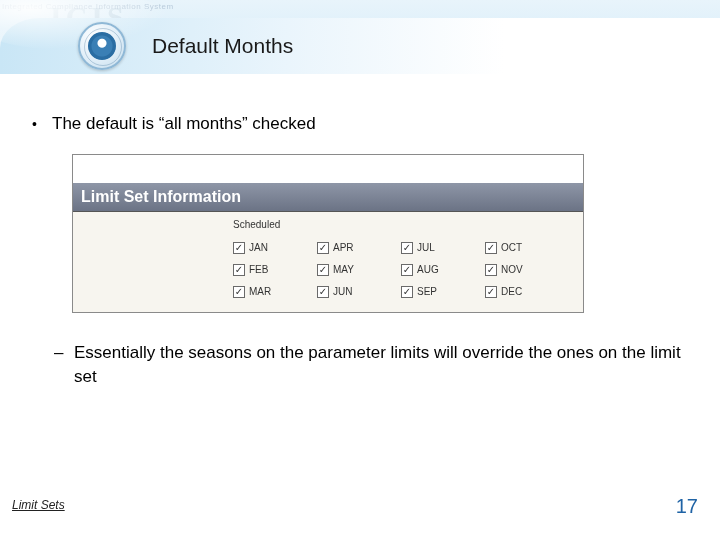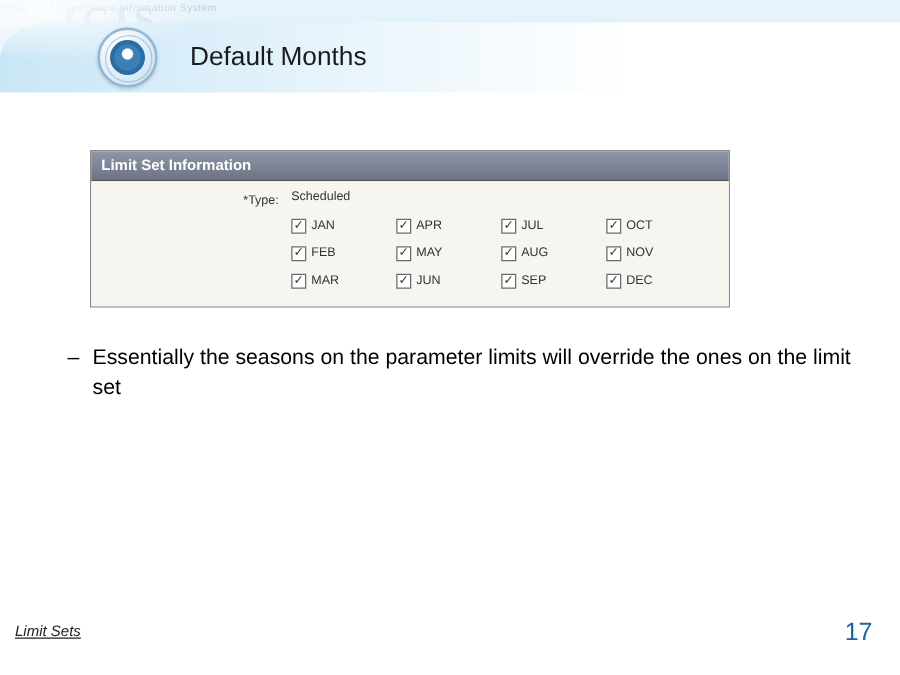--- a/index.html
+++ b/index.html
@@ -86,22 +86,23 @@
     width: 512px;
     border: 1px solid #8a8a8a;
     font-family: Verdana, Arial, sans-serif;
     font-size: 10px;
   }
   .ss-header {
     background: linear-gradient(to bottom, #8e96a7, #6b7385);
     color: #fff;
     padding: 3px 8px;
     font-weight: bold;
-    font-size: 12px;
+    font-size: 16px;
     border-bottom: 1px solid #555;
+    margin-top: 28px;
   }
   .ss-body {
     background: #f7f5ef;
     display: flex;
     padding: 6px 8px 10px 8px;
     gap: 10px;
   }
   .ss-labels {
     width: 142px;
     text-align: right;
@@ -150,29 +151,34 @@
 <div class="header">
   <div class="subwatermark">Integrated Compliance Information System</div>
   <div class="watermark">ICIS</div>
   <div class="header-ribbon"></div>
   <div class="header-gloss"></div>
   <div class="logo"></div>
   <div class="slide-title">Default Months</div>
 </div>
 
 <div class="content">
+  <ul>
+    <li>
+      <div class="bullet-row">
+        <span class="bullet-dot"></span>
+        <span>The default is “all months” checked</span>
+      </div>
+    </li>
+  </ul>
 
   <div class="screenshot-wrap">
     <div class="screenshot">
       <div class="ss-header">Limit Set Information</div>
       <div class="ss-body">
         <div class="ss-labels">
-          <div class="row1">
-            <span class="req">*</span><span>Type:</span>
-          </div>
         </div>
         <div class="ss-values">
           <div class="type-row">Scheduled</div>
           <div class="months-grid">
             <div class="month-cell">
                 <span class="cb">✓</span>
                 <span>JAN</span>
               </div>
             <div class="month-cell">
                 <span class="cb">✓</span>

